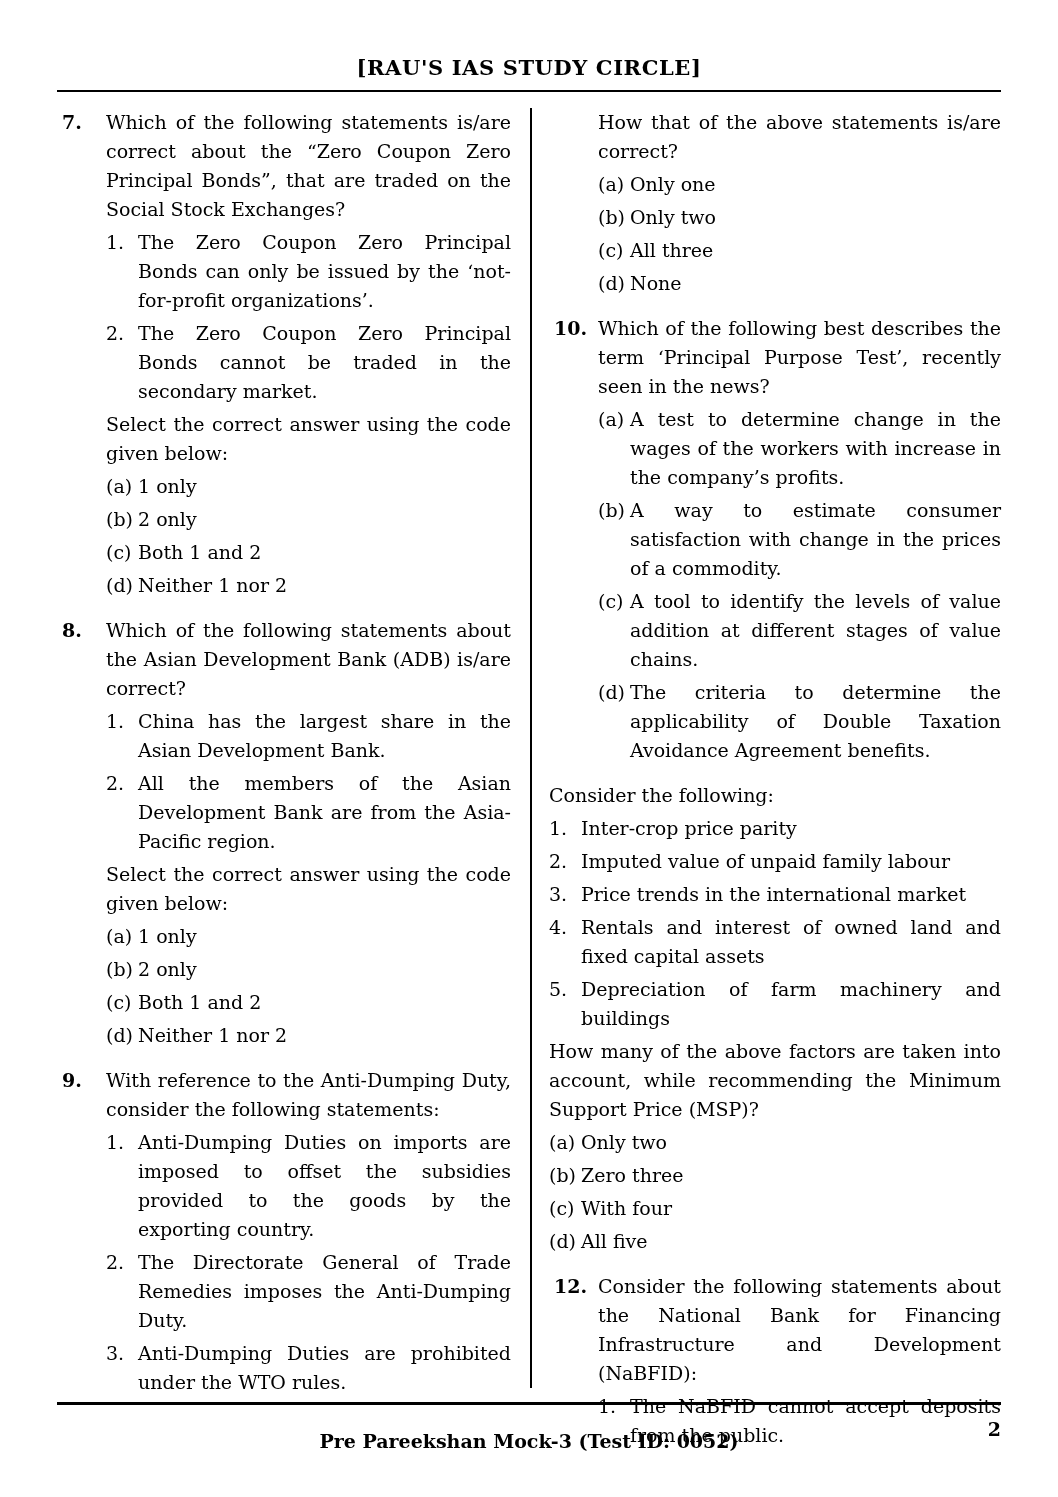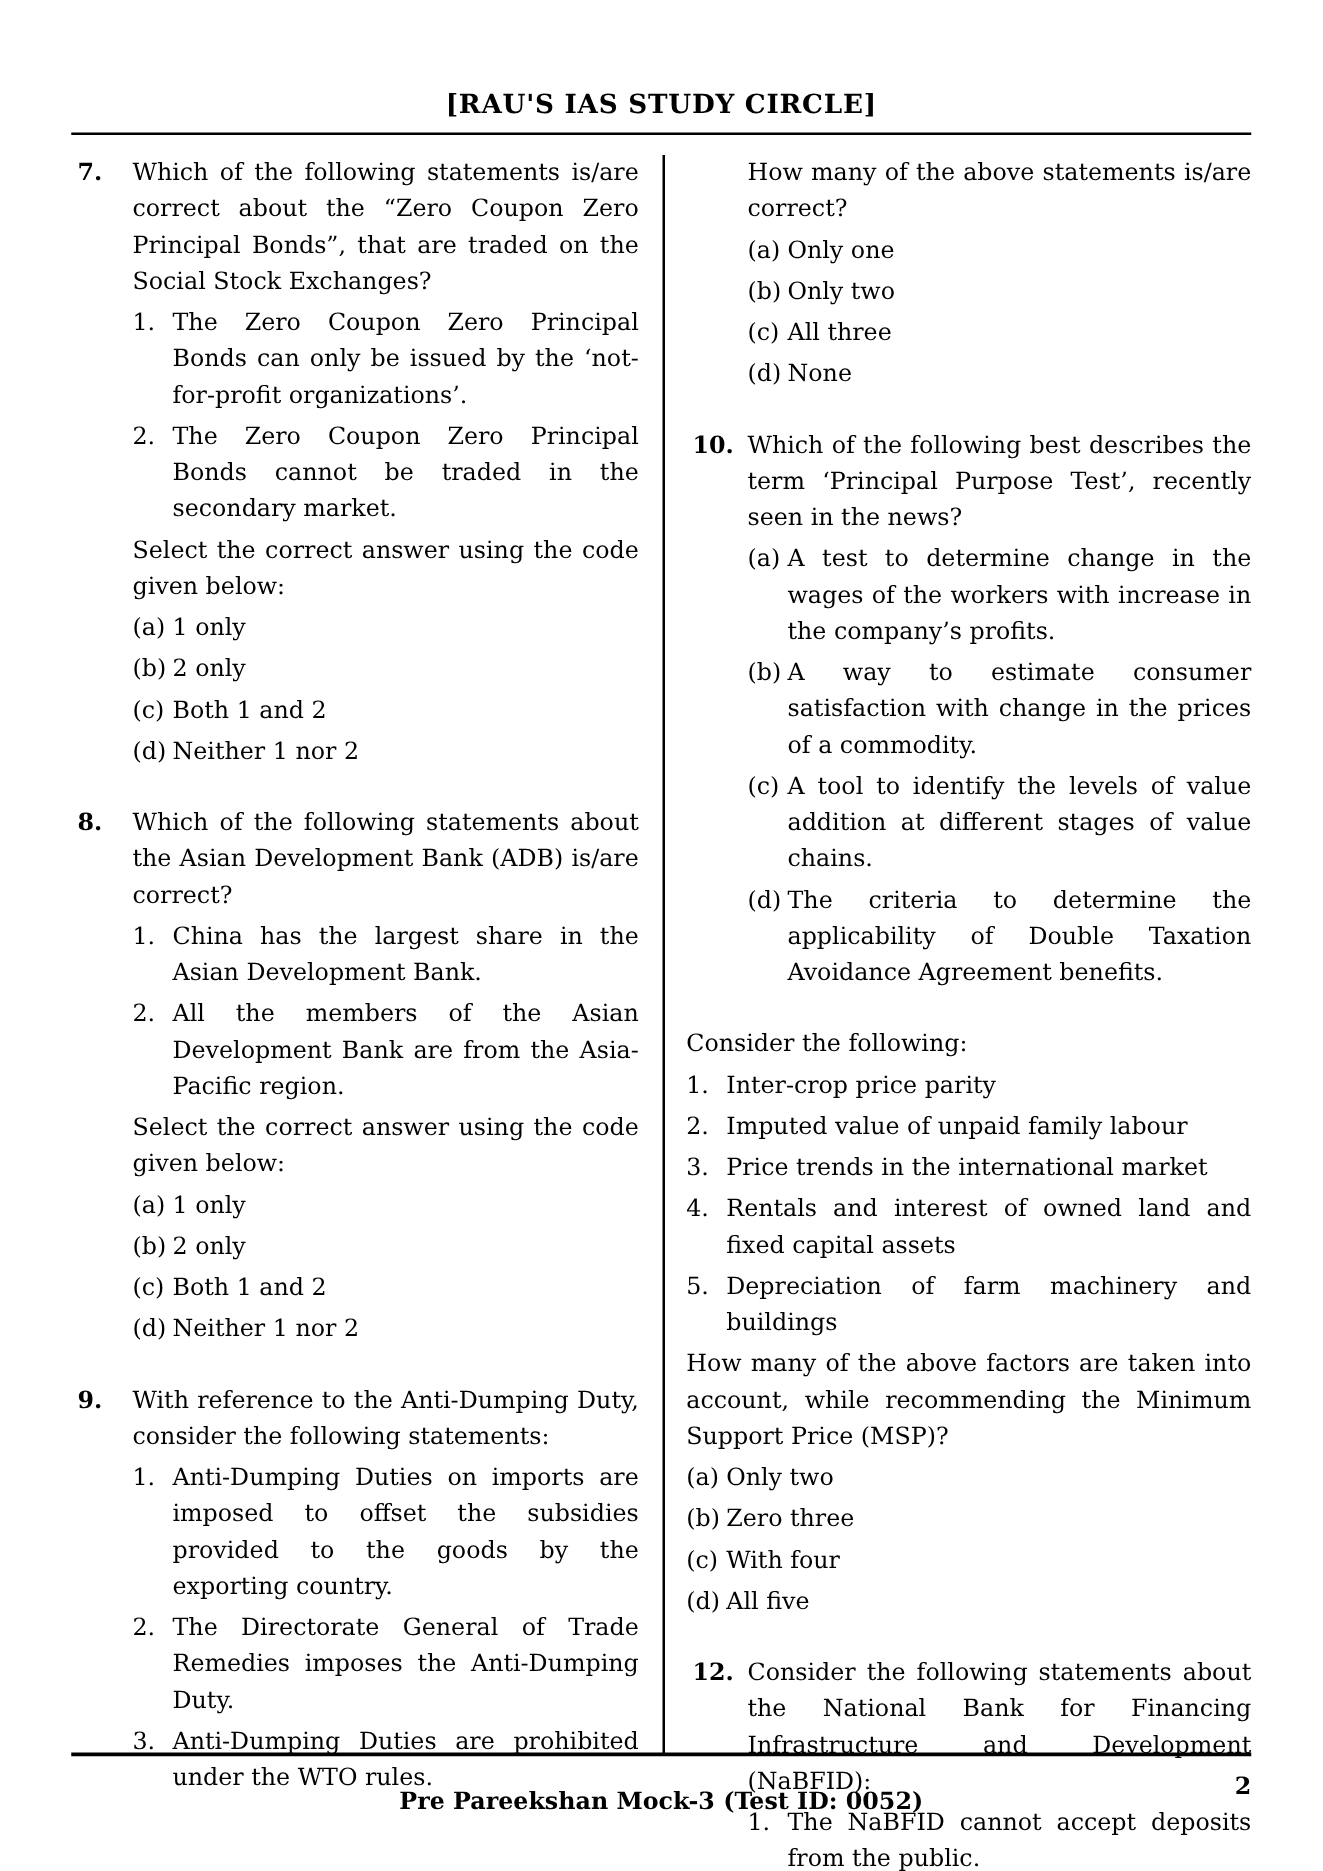--- a/index.html
+++ b/index.html
@@ -1,21 +1,21 @@
 <!DOCTYPE html>
 <html lang="en"><head>
 <meta charset="utf-8">
 <style>
   html,body { margin:0; padding:0; background:#e8e8e8; }
   .page {
     position:relative;
     width:1058px; height:1497px;
     box-sizing:border-box;
     margin:0 auto;
-    padding:16px 57px;
+    padding:0 57px;
     background:#ffffff;
     color:#000000;
     font-family:"DejaVu Serif","Liberation Serif",serif;
     font-size:19px;
     line-height:29px;
   }
   .header {
     padding-top:54px;
     padding-bottom:7px;
     border-bottom:2.5px solid #000;
@@ -29,21 +29,21 @@
   }
   .columns { position:relative; display:flex; padding-top:16px; }
   .col-left  { flex:0 0 454px; width:454px; }
   .col-right { flex:1 1 auto; margin-left:38px; min-width:0; }
   .divider {
     position:absolute;
     left:473px; top:16px;
     width:2px; height:1280px;
     background:#000;
   }
-  .question { display:flex; margin-top:28px; }
+  .question { display:flex; margin-top:16px; }
   .question.first { margin-top:0; }
   .qnum { flex:0 0 44px; padding-left:5px; font-weight:700; }
   .qbody { flex:1 1 auto; min-width:0; }
   .jtext { text-align:justify; }
   .statement, .option { display:flex; margin-top:4px; }
   .marker { flex:0 0 32px; }
   .mtext { flex:1 1 auto; min-width:0; }
   .closing { margin-top:4px; }
   .footer {
     position:absolute;
@@ -150,21 +150,21 @@
         </div>
       </section>
 
     </div>
 
     <div class="col-right">
 
       <section class="question first">
         <div class="qnum"></div>
         <div class="qbody">
-          <div class="jtext">How many of the above statements is/are correct?</div>
+          <div class="jtext">How that of the above statements is/are correct?</div>
           <div class="option">
             <div class="marker">(a)</div>
             <div class="mtext">Only one</div>
           </div>
           <div class="option">
             <div class="marker">(b)</div>
             <div class="mtext">Only two</div>
           </div>
           <div class="option">
             <div class="marker">(c)</div>

